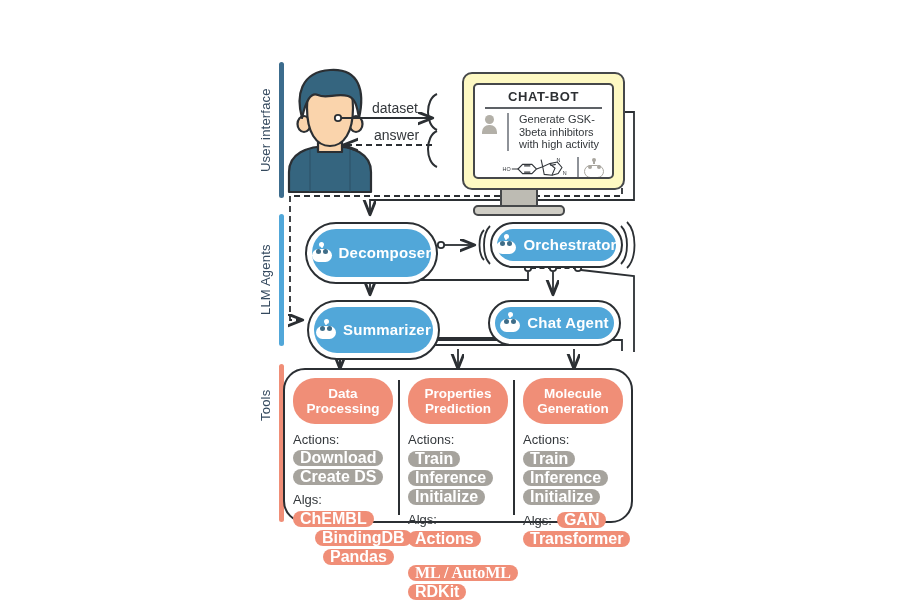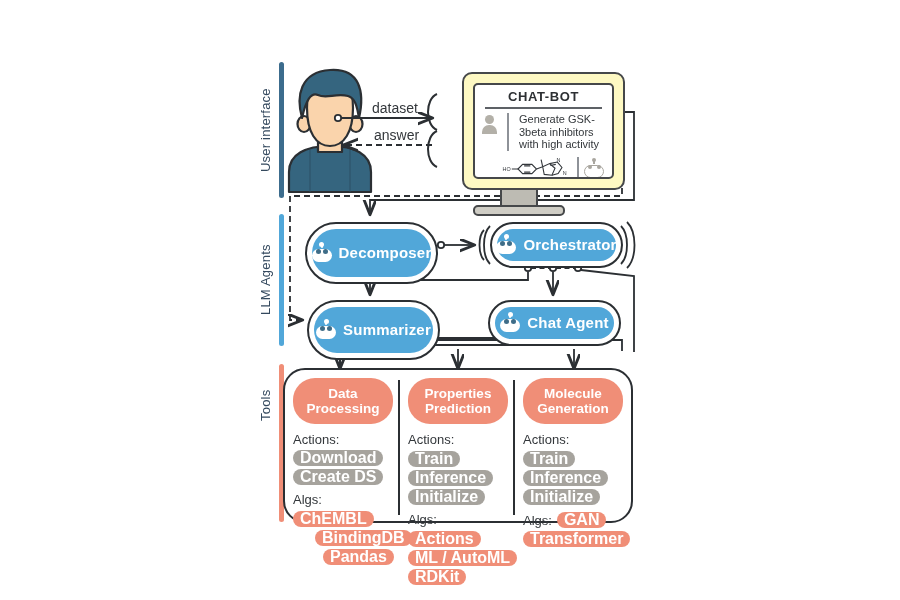--- a/index.html
+++ b/index.html
@@ -393,21 +393,21 @@
         <div class="chips" style="margin-top:3px;">
           <span class="chip gray">Inference</span>
         </div>
         <div class="chips" style="margin-top:3px;">
           <span class="chip gray">Initialize</span>
         </div>
         <div class="chips" style="margin-top:7px;">
           <span class="rowlabel">Algs:</span>
           <span class="chip orange">Actions</span>
         </div>
-        <div class="chips" style="margin-top:3px;">
+        <div class="chips" style="margin-top:18px;font-family:Liberation Serif, serif;">
           <span class="chip orange">ML / AutoML</span>
         </div>
         <div class="chips" style="margin-top:3px;">
           <span class="chip orange">RDKit</span>
         </div>
       </div>
     </div>
 
     <div class="tool-col" style="left:238px; top:8px; width:100px;">
       <div class="tool-head">Molecule Generation</div>

